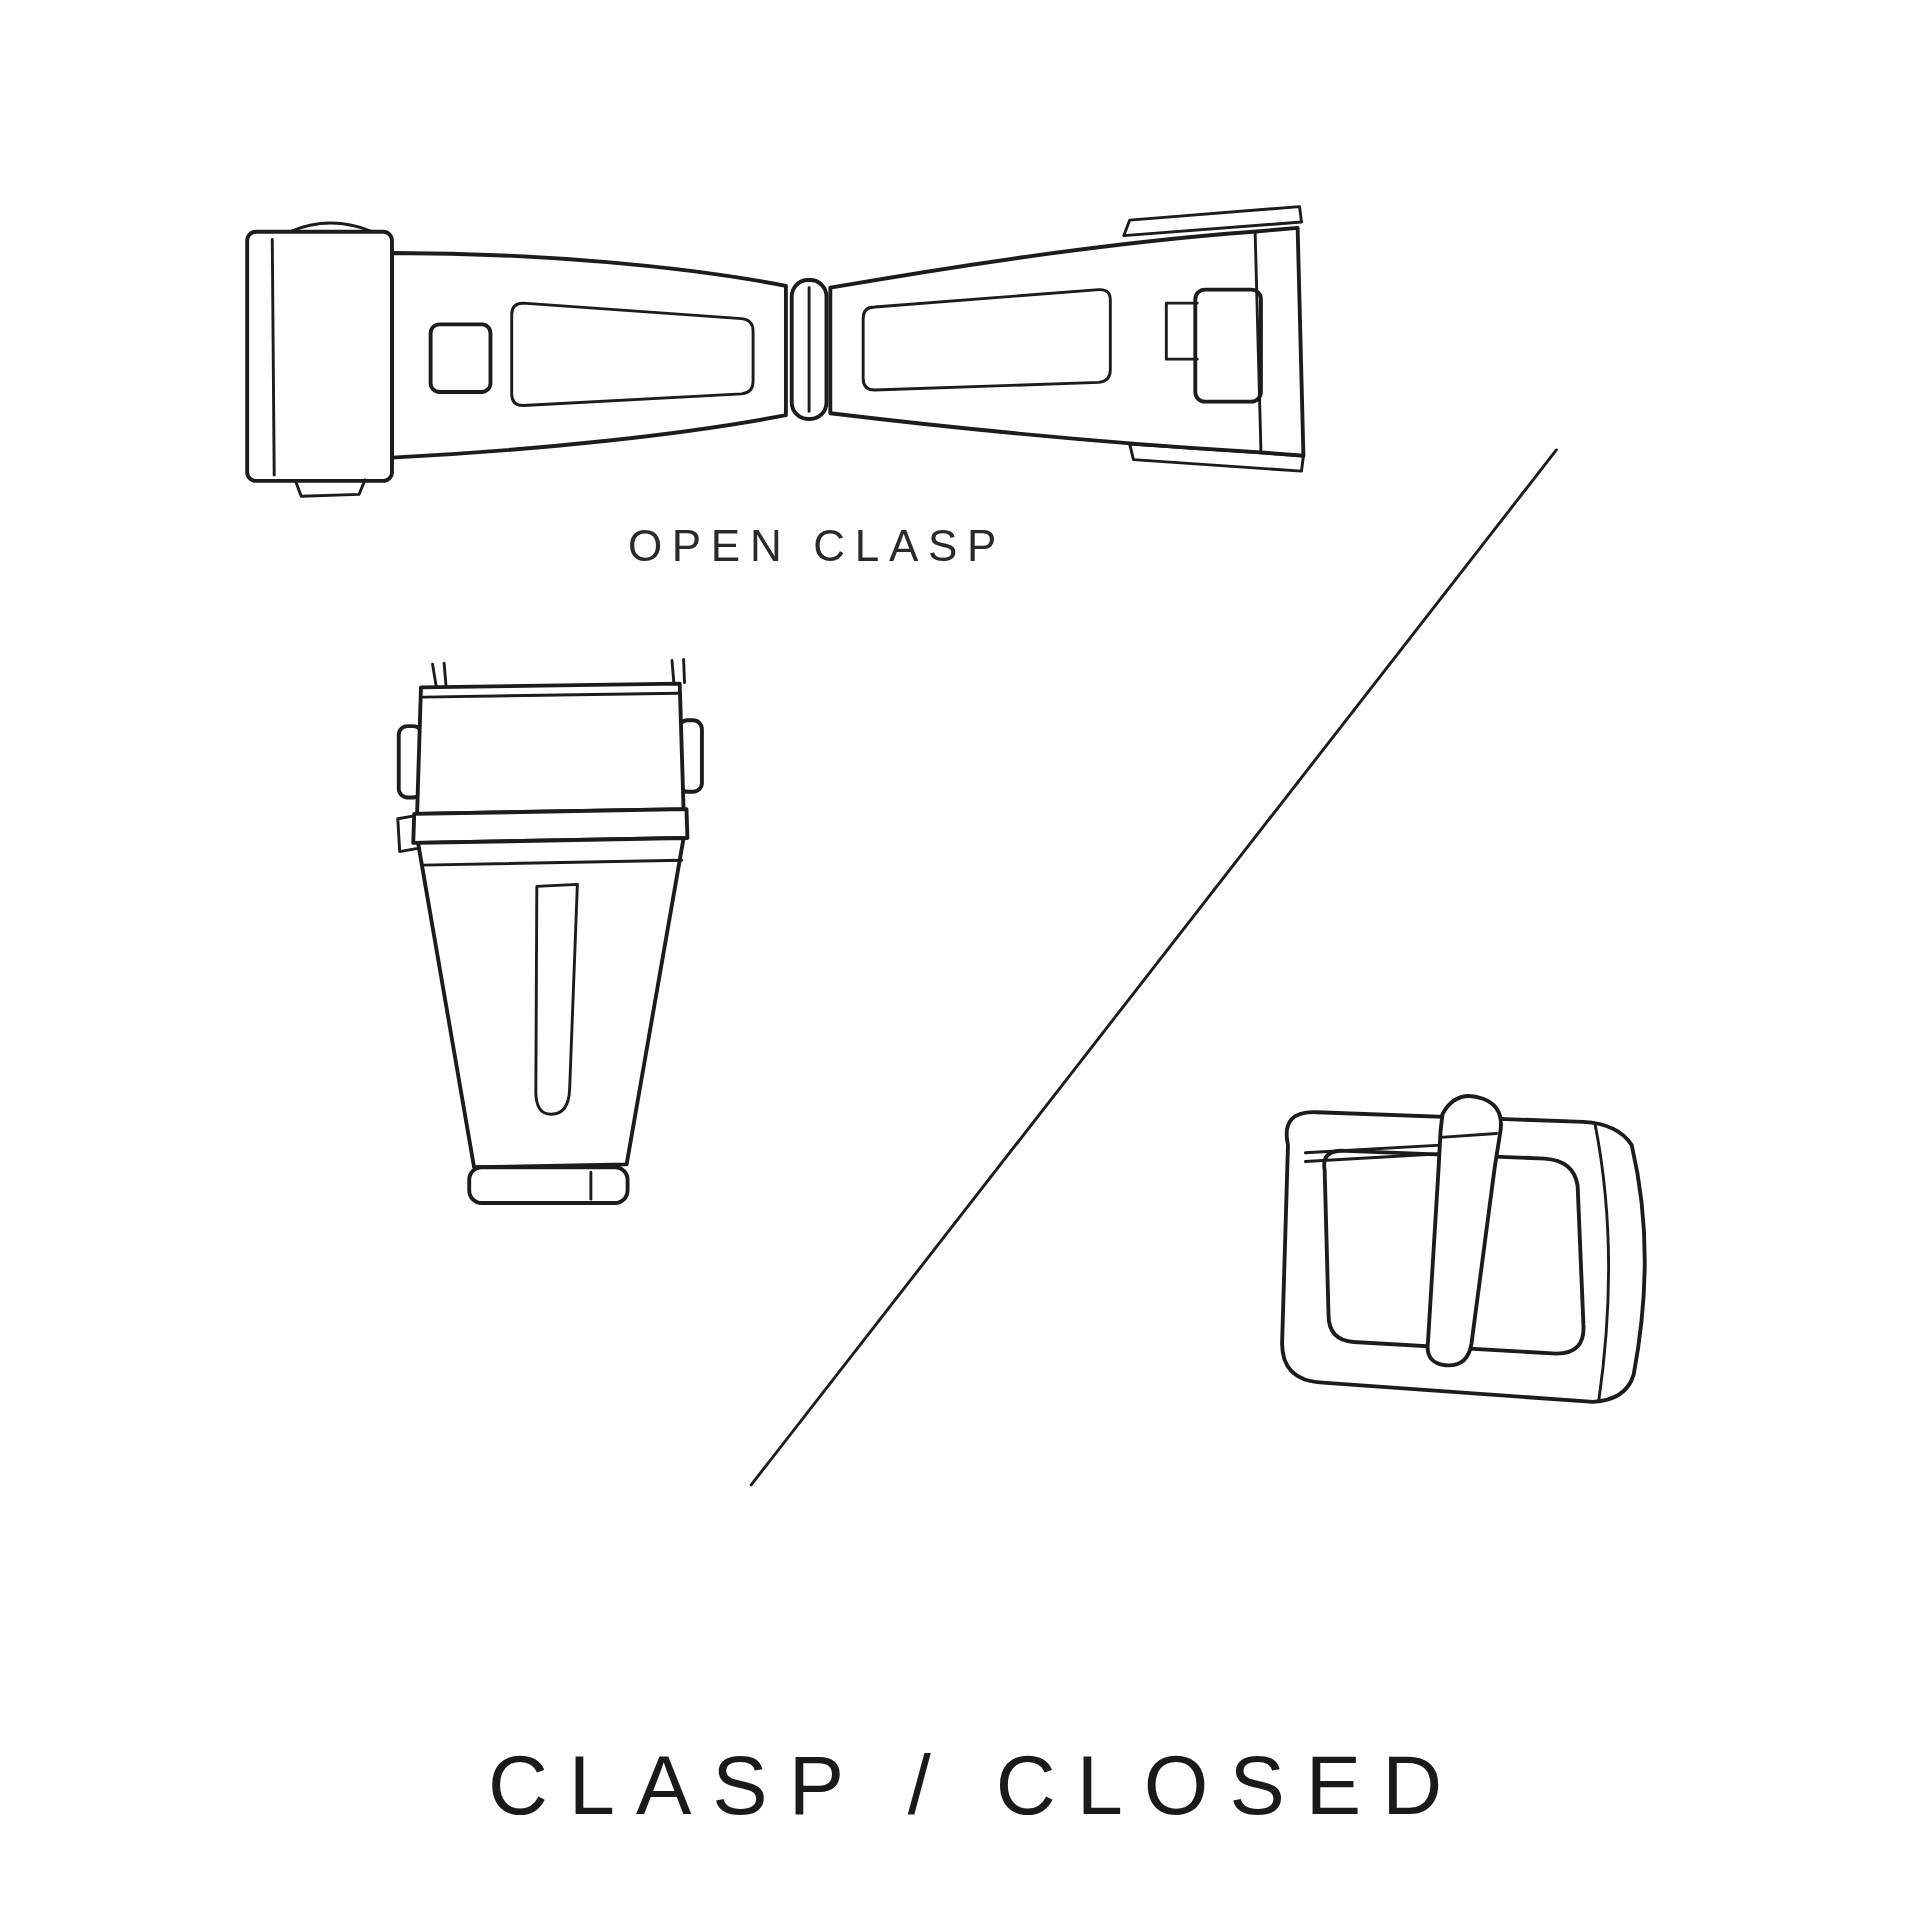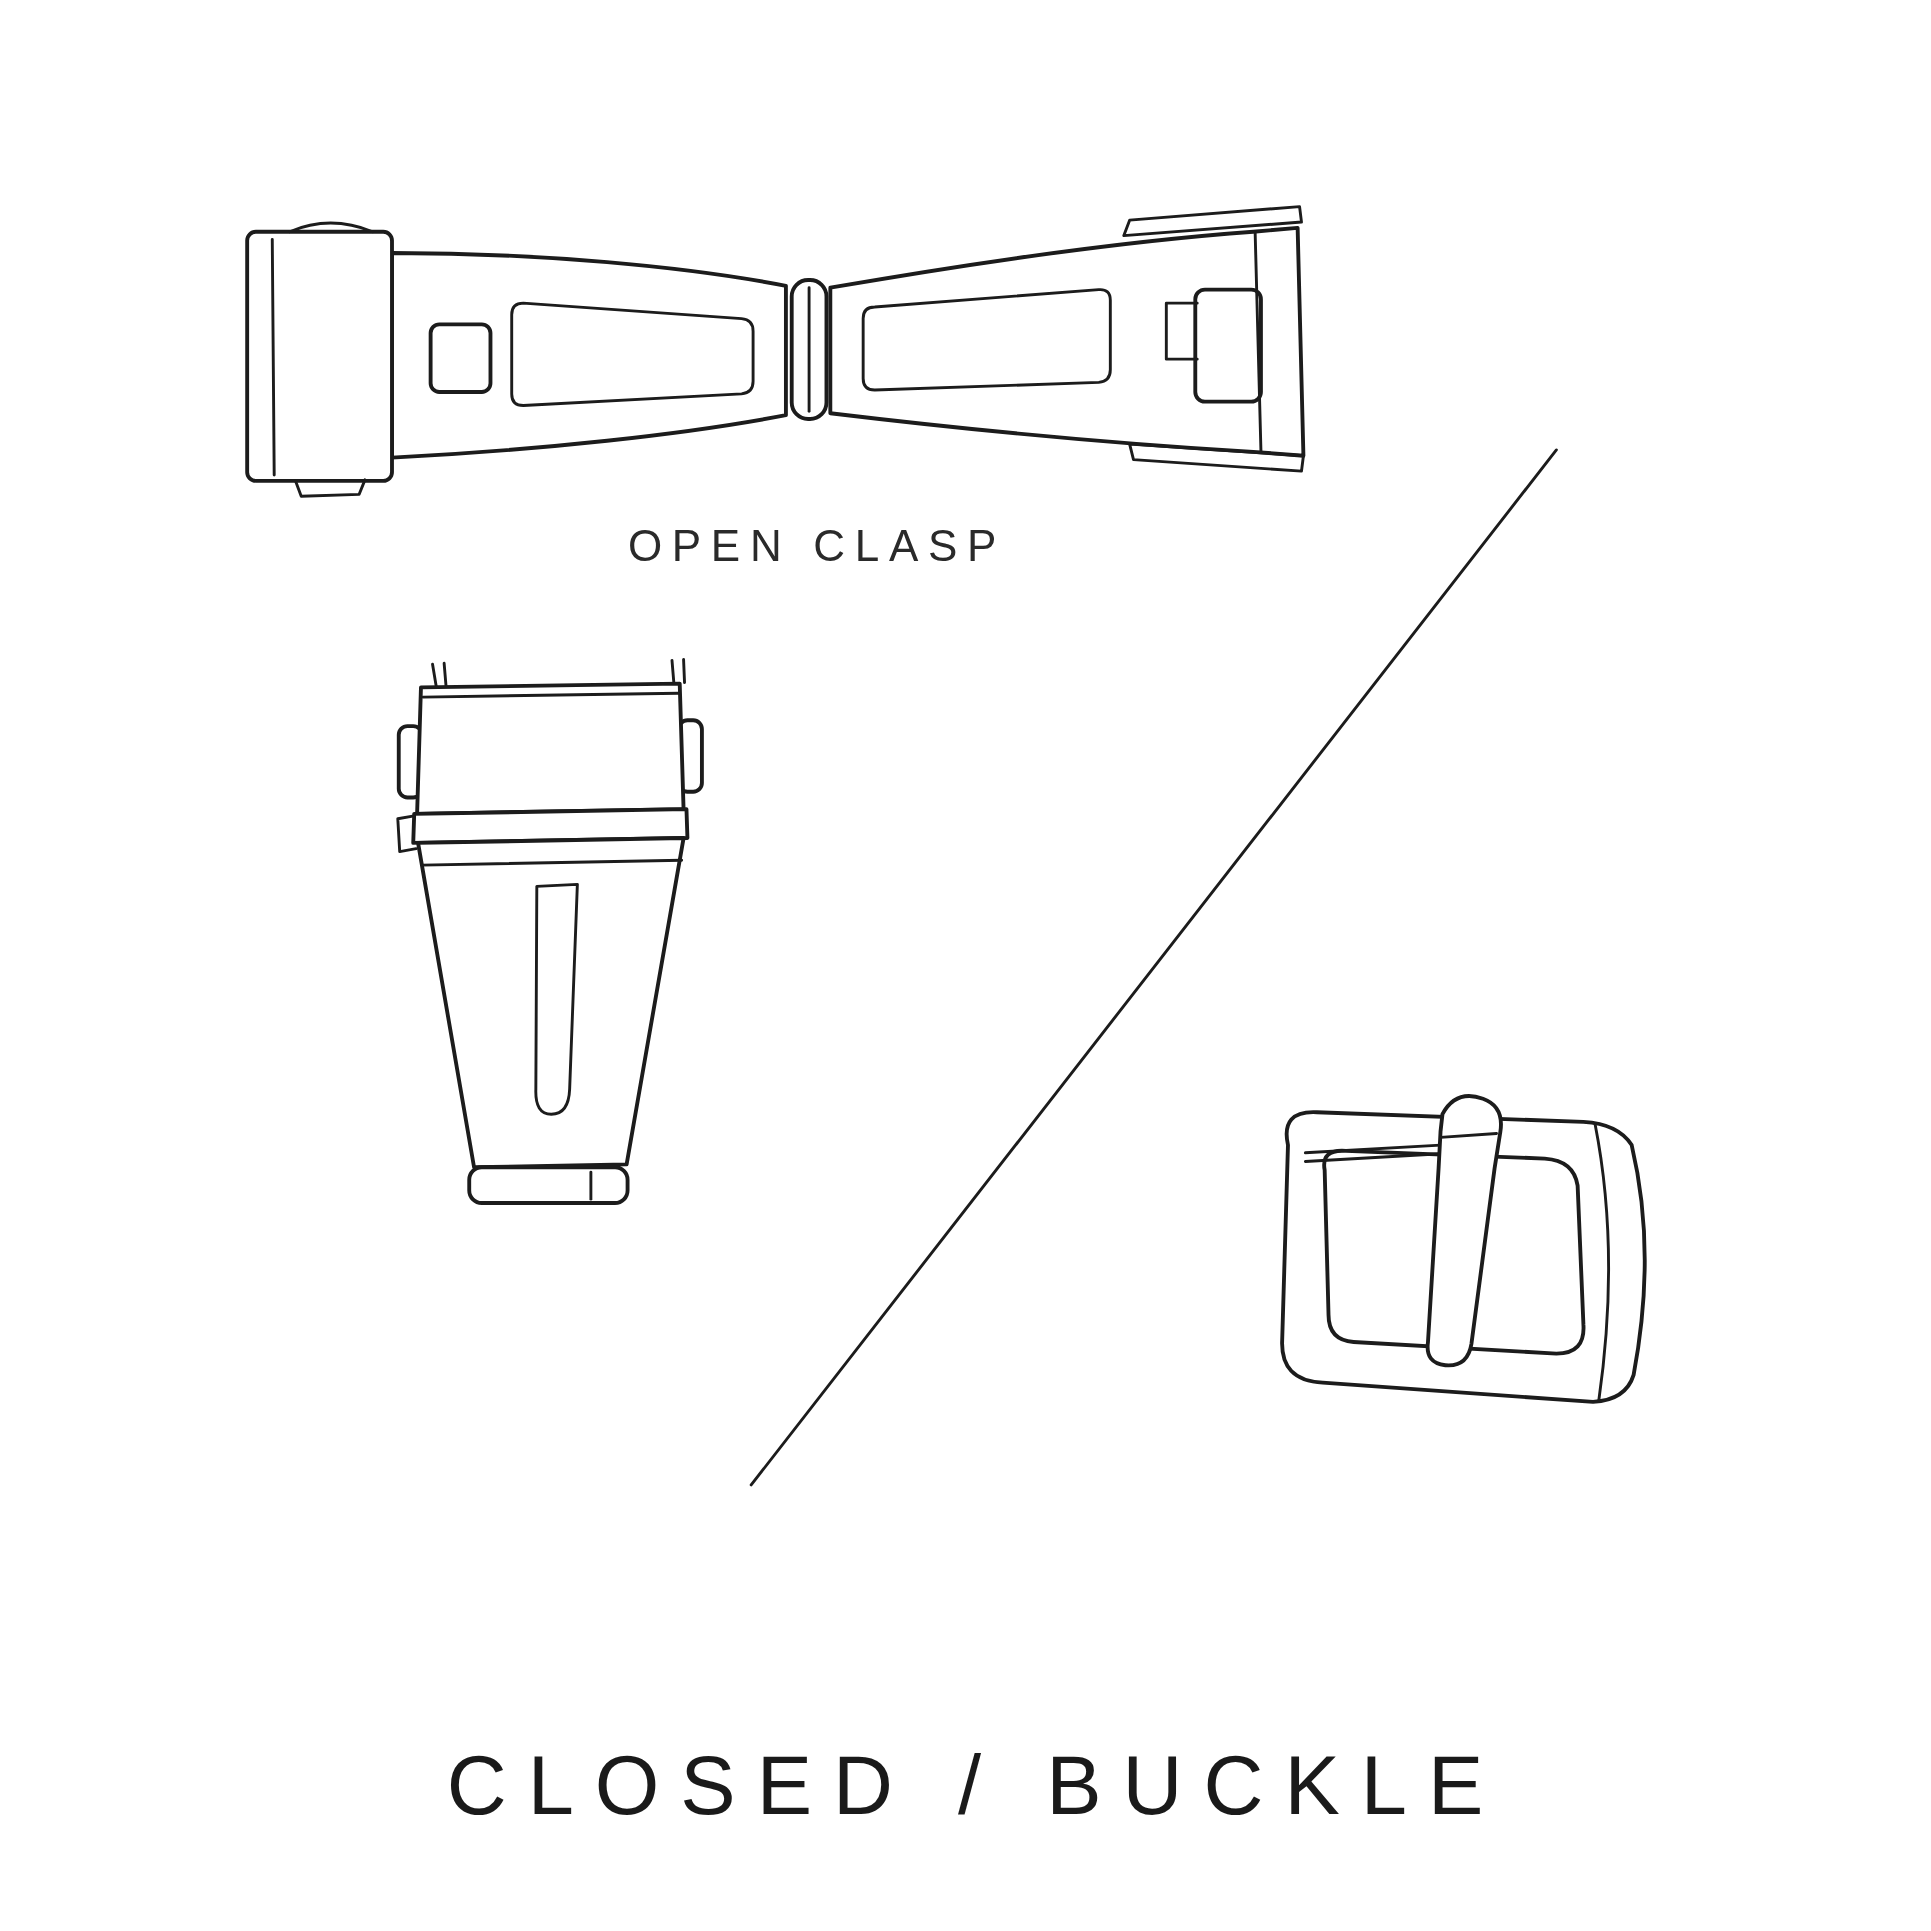--- a/index.html
+++ b/index.html
@@ -122,16 +122,16 @@
       <circle class="thin" cx="1523" cy="1186" r="10"></circle>
 
       <path class="fw" d="M 1494 1154 Q 1508 1128 1536 1138 Q 1558 1146 1554 1172 L 1548 1210 L 1524 1392 Q 1520 1416 1497 1414 Q 1476 1412 1479 1390 L 1490 1210 L 1492 1172 Z"></path>
       <line class="thin" x1="1492" y1="1178" x2="1550" y2="1174"></line>
     </g>
   </svg>
 
   <div class="label open-clasp-label">OPEN CLASP</div>
 
 
-  <div class="diagram-title">CLOSED / BUCKLE</div>
+  <div class="diagram-title">CLASP / CLOSED</div>
 
 </div>
 
 
 </body></html>

